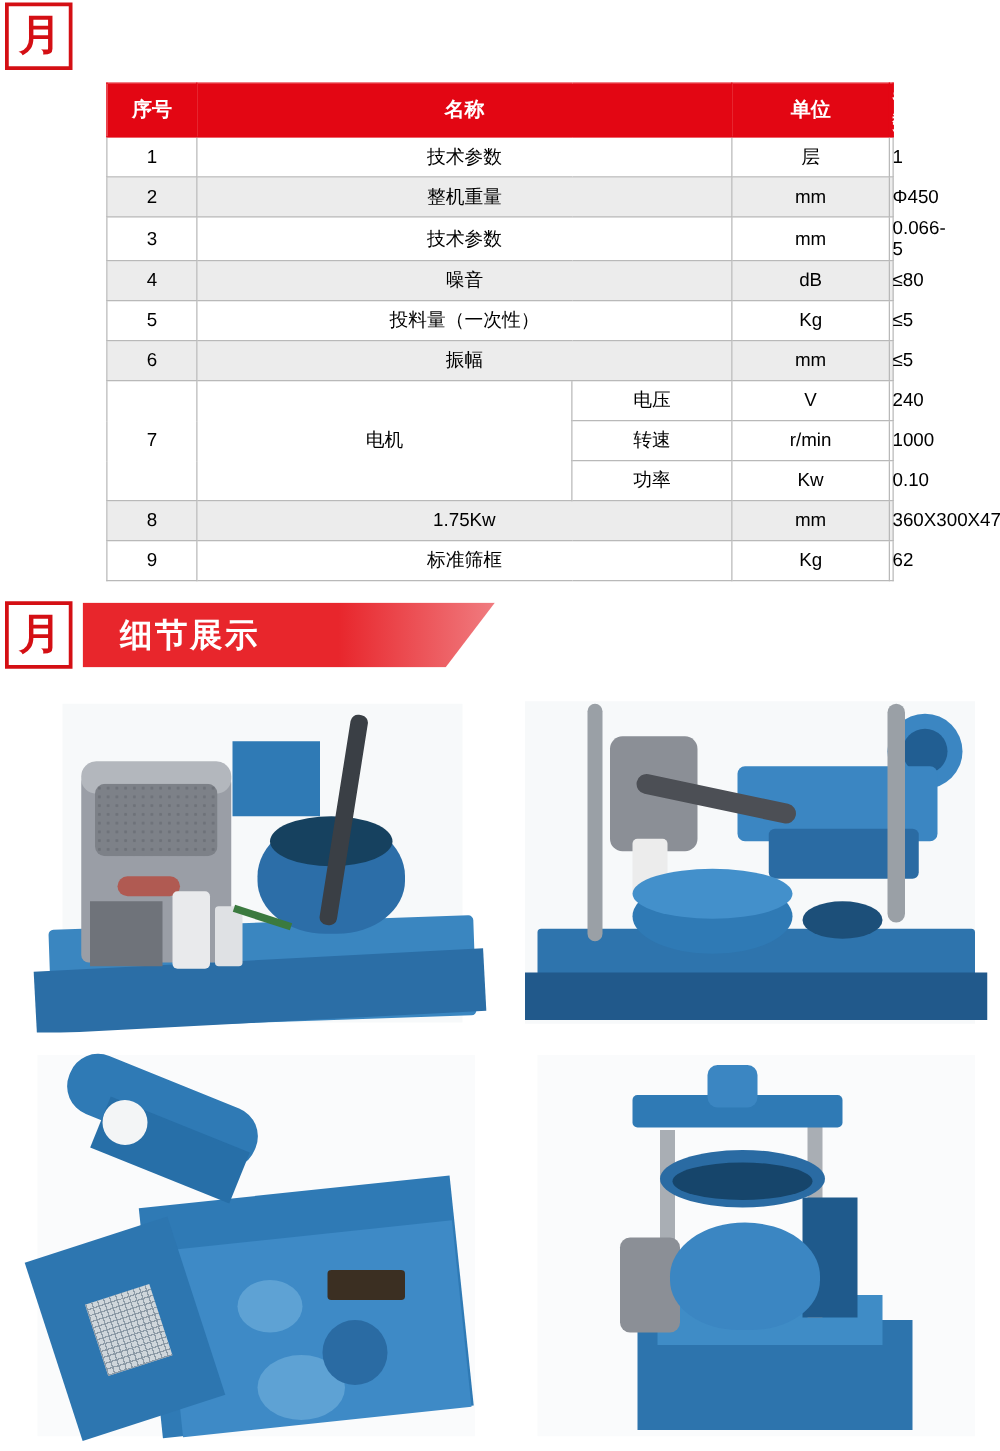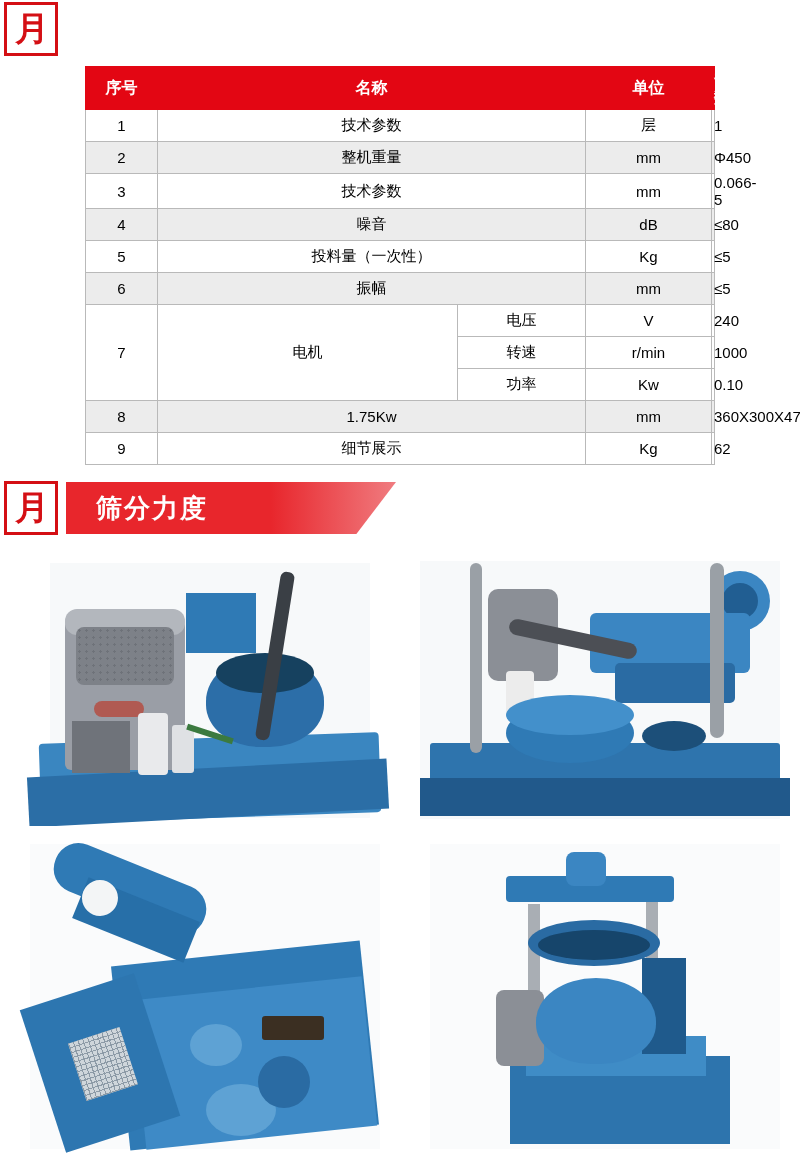--- a/index.html
+++ b/index.html
@@ -289,35 +289,35 @@
       </tr>
 
       <tr class="alt">
         <td>8</td>
         <td colspan="2">1.75Kw</td>
         <td>mm</td>
         <td>360X300X470</td>
       </tr>
       <tr>
         <td>9</td>
-        <td colspan="2">细节展示</td>
+        <td colspan="2">标准筛框</td>
         <td>Kg</td>
         <td>62</td>
       </tr>
     </tbody>
   </table>
 </div>
 
 <div class="section-header" style="margin-top:14px;">
   <div class="logo-box">
     <span class="logo-glyph">月</span>
   </div>
   <div class="banner-bar">
     <div class="red-shape"></div>
-    <div class="banner-title">筛分力度</div>
+    <div class="banner-title">细节展示</div>
   </div>
 </div>
 
 <div class="gallery">
 
   <div class="photo">
     <div class="frame">
       <div class="sh p1-bg"></div>
       <div class="sh p1-floorblue"></div>
       <div class="sh p1-floorblue2"></div>

